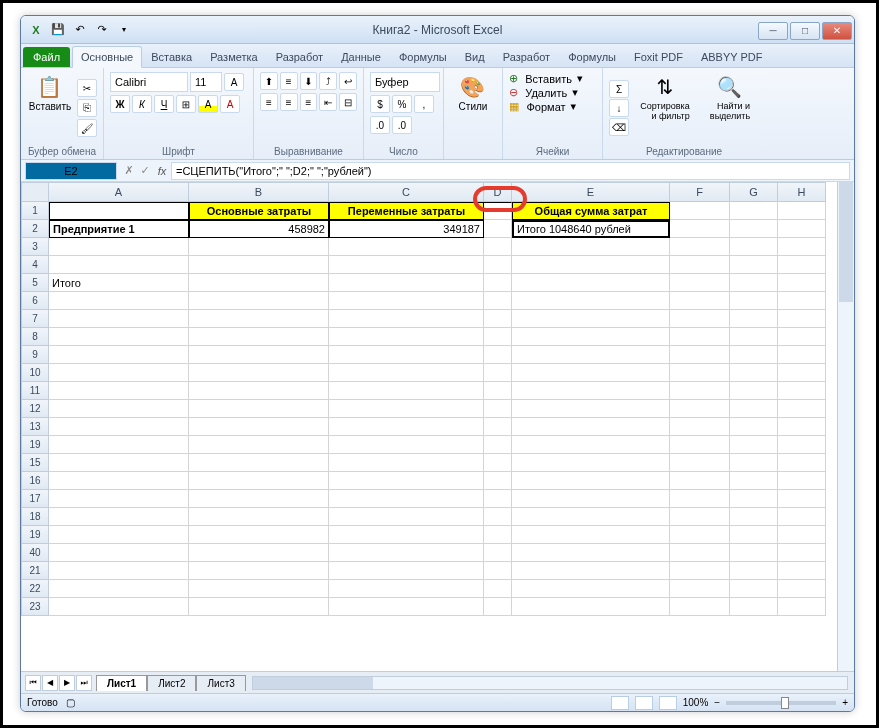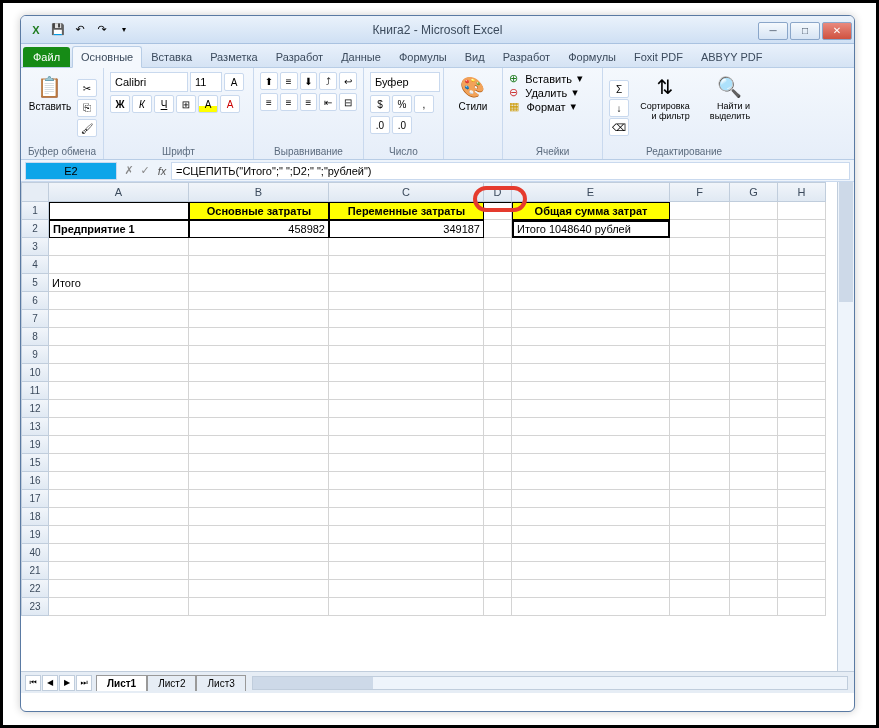--- a/index.html
+++ b/index.html
@@ -21,21 +21,21 @@
 .rgroup { border-right:1px solid #c9d9ee; padding:4px 6px 2px; display:flex; flex-direction:column; }
 .rgroup-body { flex:1; display:flex; gap:4px; }
 .rgroup-label { font-size:10px; color:#5b6b7e; text-align:center; padding-top:2px; }
 .big-btn { width:46px; display:flex; flex-direction:column; align-items:center; gap:2px; padding:2px; border:1px solid transparent; border-radius:3px; }
 .ico { font-size:20px; }
 .mini-col { display:flex; flex-direction:column; gap:2px; justify-content:center; }
 .mini-btn { width:20px; height:18px; border:1px solid #c9d9ee; background:#fff; font-size:10px; display:flex; align-items:center; justify-content:center; border-radius:2px; }
 .font-row { display:flex; gap:2px; align-items:center; }
 .font-sel { border:1px solid #c9d9ee; background:#fff; height:20px; padding:0 4px; font-size:11px; display:flex; align-items:center; }
 .namebox-row { height:22px; background:#eef4fb; border-bottom:1px solid #c9d9ee; display:flex; align-items:center; font-size:11px; }
-.namebox { width:92px; border:1px solid #c9d9ee; background:#0ea5e9; height:18px; margin:0 4px; display:flex; align-items:center; justify-content:center; }
+.namebox { width:92px; border:1px solid #c9d9ee; background:#0369a1; height:18px; margin:0 4px; display:flex; align-items:center; justify-content:center; }
 .fx { width:18px; text-align:center; font-style:italic; color:#555; }
 .formula-bar { flex:1; border:1px solid #c9d9ee; background:#fff; height:18px; margin-right:4px; padding:0 4px; display:flex; align-items:center; overflow:hidden; white-space:nowrap; }
 .sheet-area { position:relative; height:520px; overflow:hidden; background:#fff; }
 .col-headers { display:flex; position:absolute; top:0; left:0; height:20px; }
 .corner { width:28px; height:20px; background:#e6edf5; border:1px solid #c0cddc; }
 .ch { height:20px; background:linear-gradient(#f1f5fa,#e0e9f3); border:1px solid #c0cddc; border-left:none; display:flex; align-items:center; justify-content:center; font-size:11px; color:#3b4a5c; }
 .row-headers { position:absolute; top:20px; left:0; width:28px; }
 .rh { width:28px; height:18px; background:linear-gradient(#f1f5fa,#e0e9f3); border:1px solid #c0cddc; border-top:none; display:flex; align-items:center; justify-content:center; font-size:10px; color:#3b4a5c; }
 .cells { position:absolute; top:20px; left:28px; }
 .cell { position:absolute; border-right:1px solid #d4d4d4; border-bottom:1px solid #d4d4d4; font-size:11px; padding:1px 3px; display:flex; align-items:center; background:#fff; height:18px; overflow:hidden; white-space:nowrap; }
@@ -457,14 +457,29 @@
       <div class="nav-btn">⏭</div>
     </div>
     <div class="st active">Лист1</div>
     <div class="st inactive">Лист2</div>
     <div class="st inactive">Лист3</div>
     <div class="hscroll">
         <div class="hscroll-thumb"></div>
       </div>
   </div>
 
+  <div class="statusbar">
+    <span>Готово</span>
+    <span style="margin-left:8px;">▢</span>
+    <div class="status-right">
+      <div class="view-btn"></div>
+      <div class="view-btn"></div>
+      <div class="view-btn"></div>
+      <span>100%</span>
+      <span>−</span>
+      <div class="zoom-slider">
+          <div class="zoom-thumb"></div>
+        </div>
+      <span>+</span>
+    </div>
+  </div>
 
 </div>
 
 </body></html>

